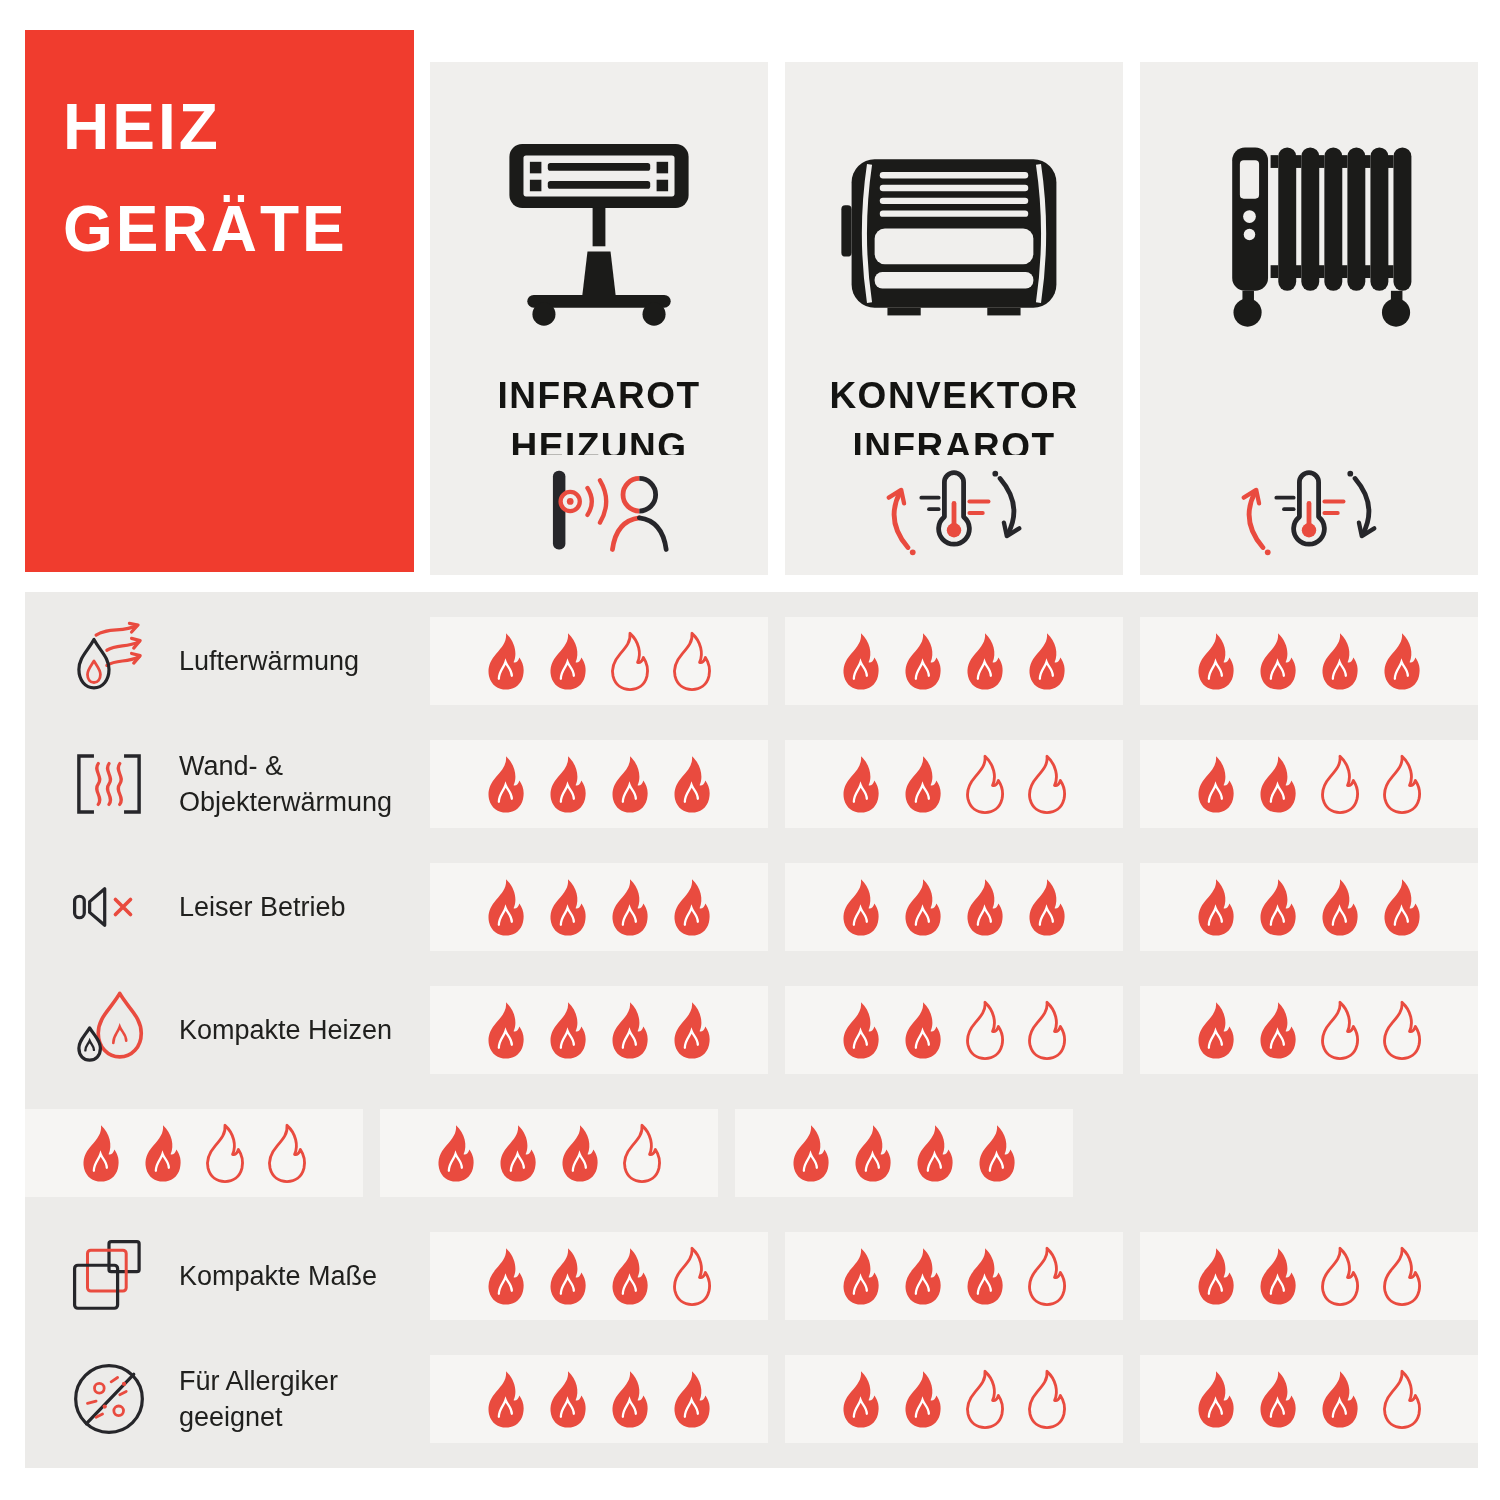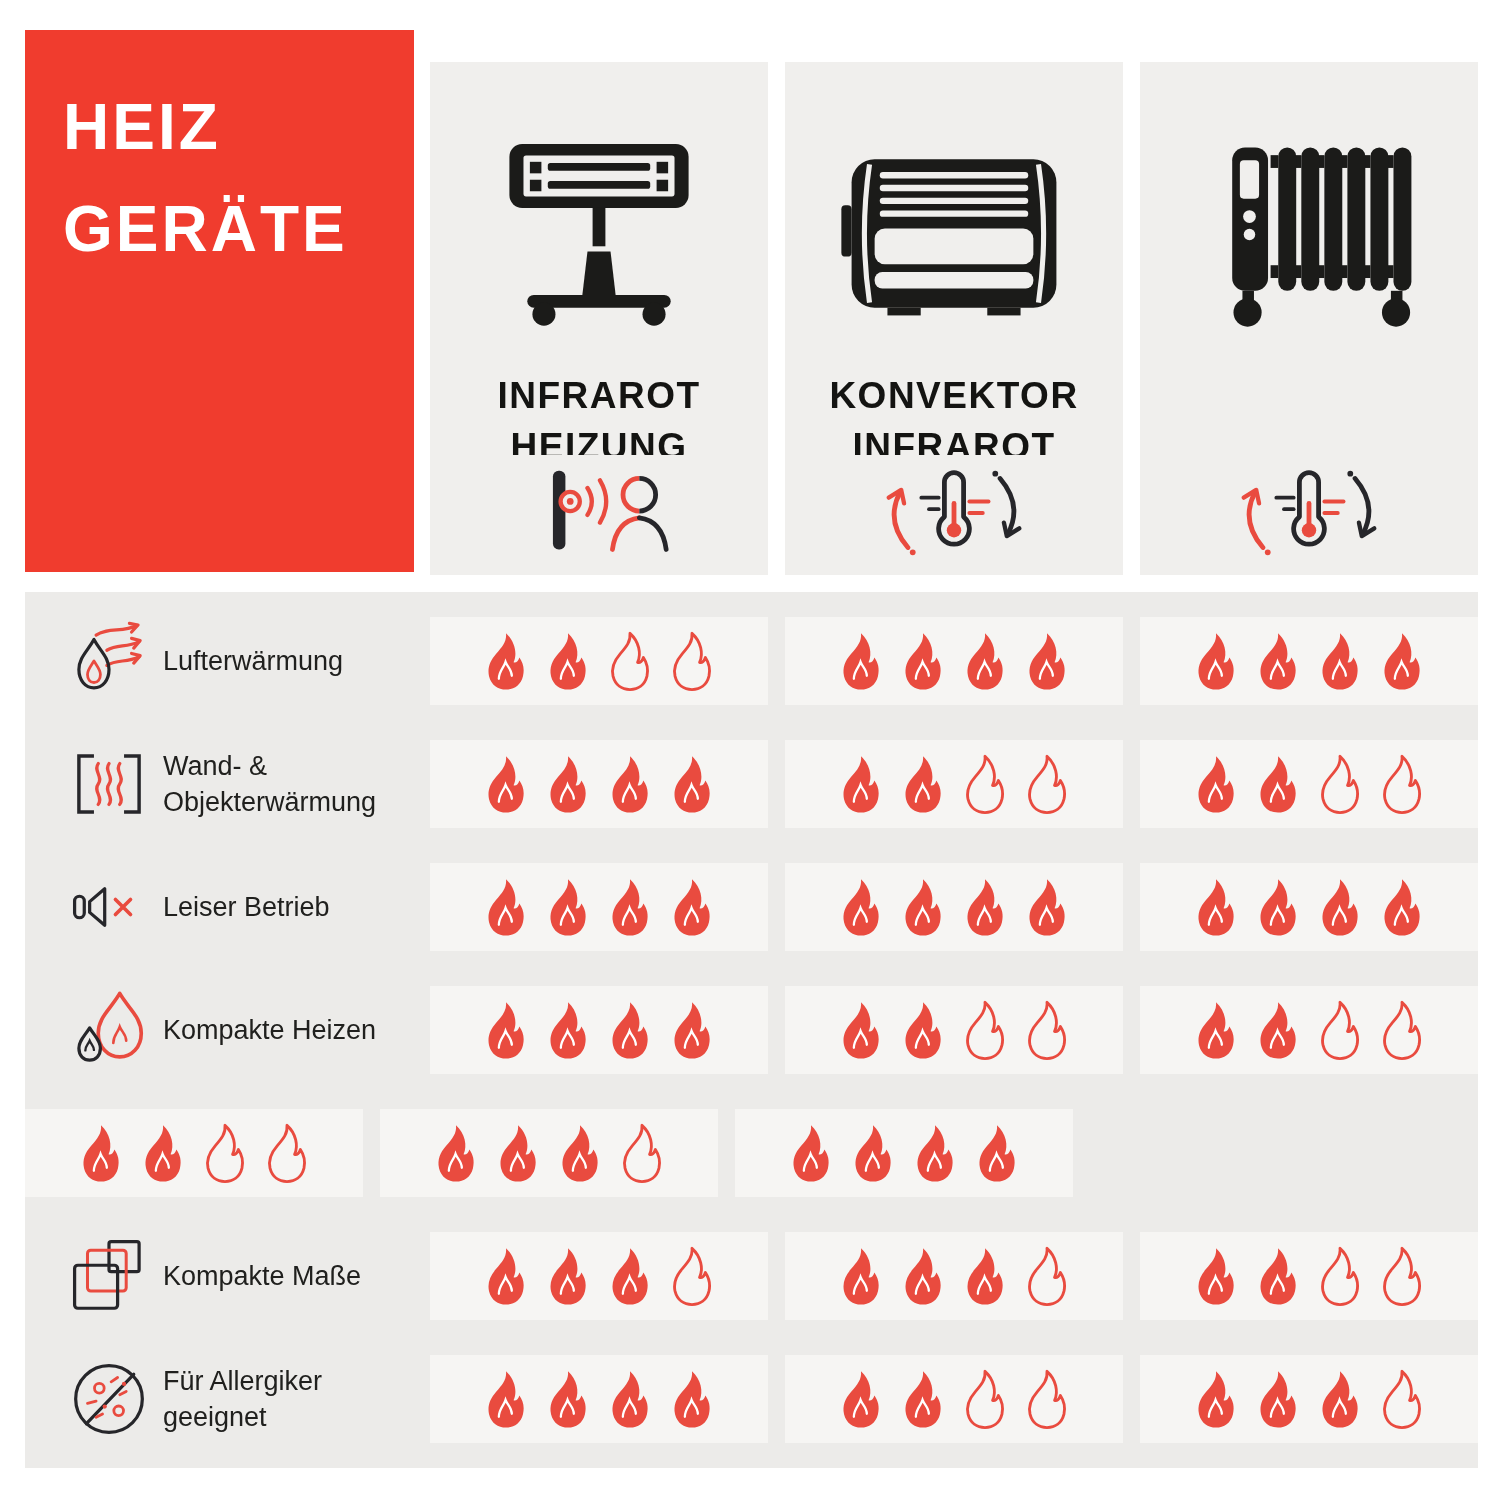--- a/index.html
+++ b/index.html
@@ -60,21 +60,21 @@
   
   .matrix{
     position:absolute;left:25px;top:592px;width:1453px;height:876px;
     background:var(--panel);
     padding:25px 0;
     display:flex;flex-direction:column;row-gap:35px;
   }
   .feature-row{height:88px;display:flex;}
   .feature-label-wrap{
     width:405px;flex:none;display:flex;align-items:center;
-    padding-left:40px;gap:10px;
+    padding-left:40px;gap:26px;
   }
   .feature-icon{width:88px;height:88px;flex:none;display:flex;align-items:center;justify-content:center;}
   .feature-icon svg{width:86px;height:86px;}
   .feature-label{
     font-size:27px;color:var(--label-ink);line-height:1.35;max-width:280px;
   }
   .rating-cells{width:1048px;flex:none;display:flex;gap:17px;}
   .rating-cell{
     flex:1;background:var(--cell);
     display:flex;align-items:center;justify-content:center;gap:12px;

